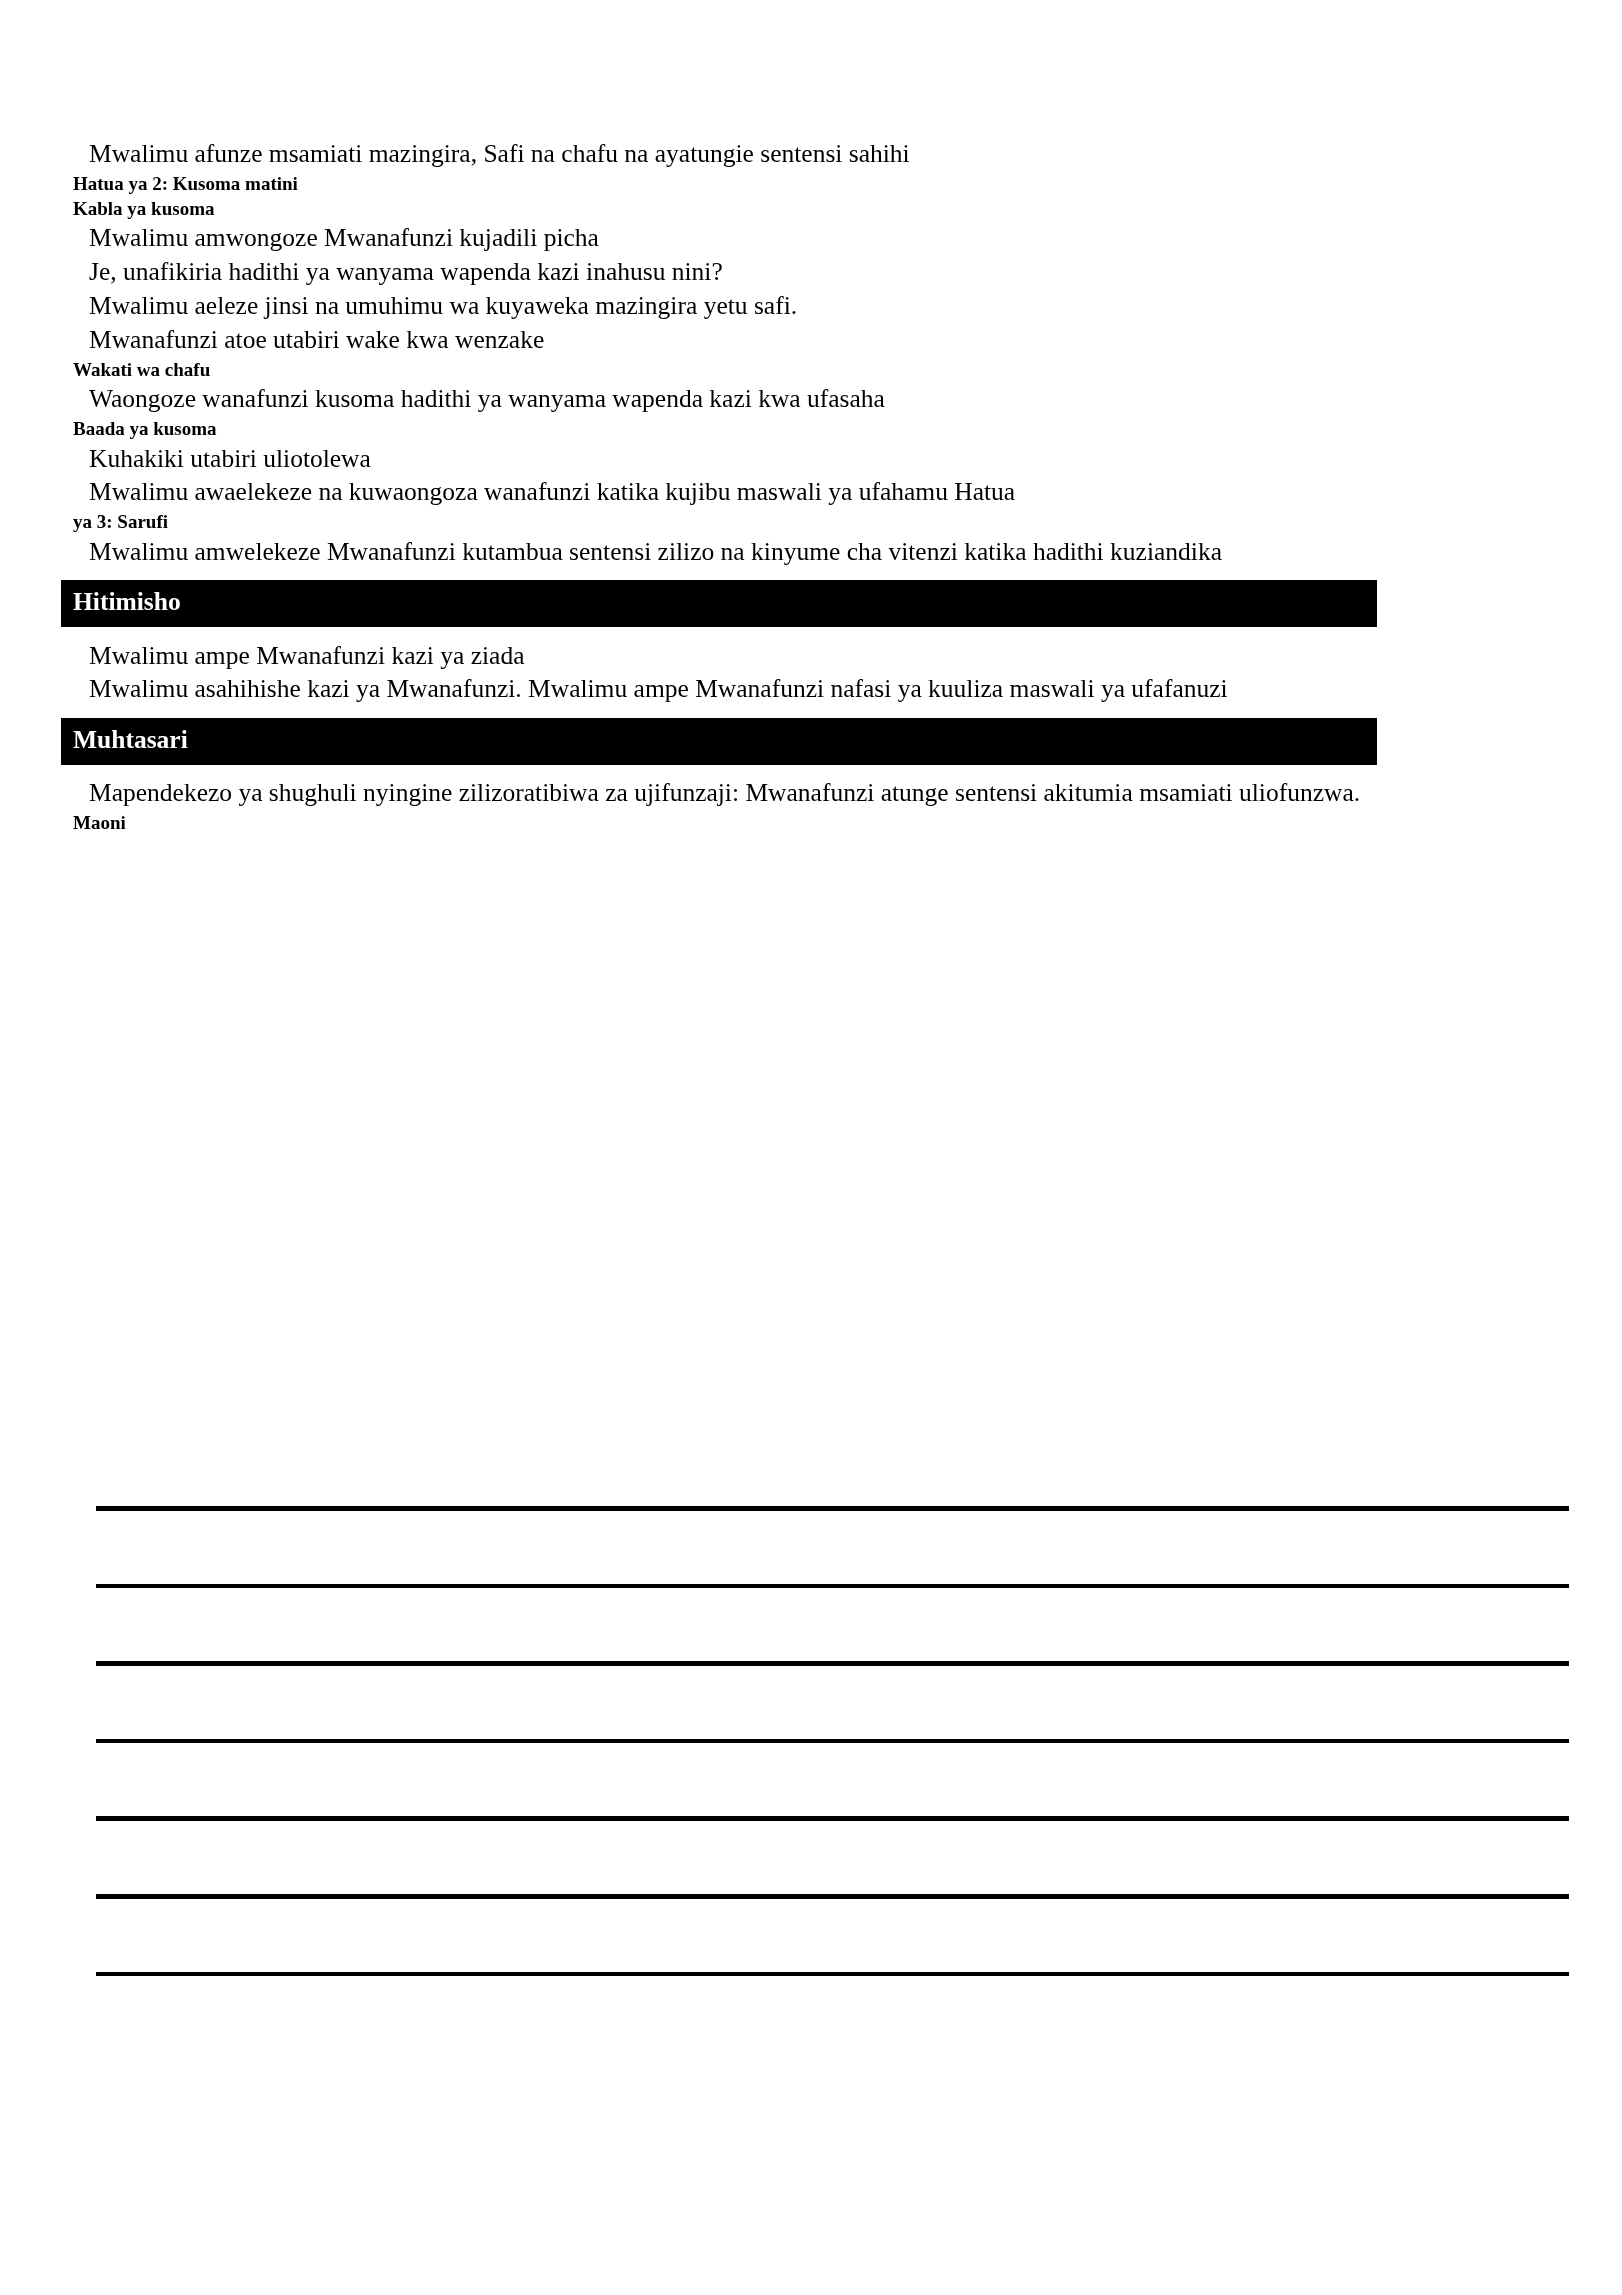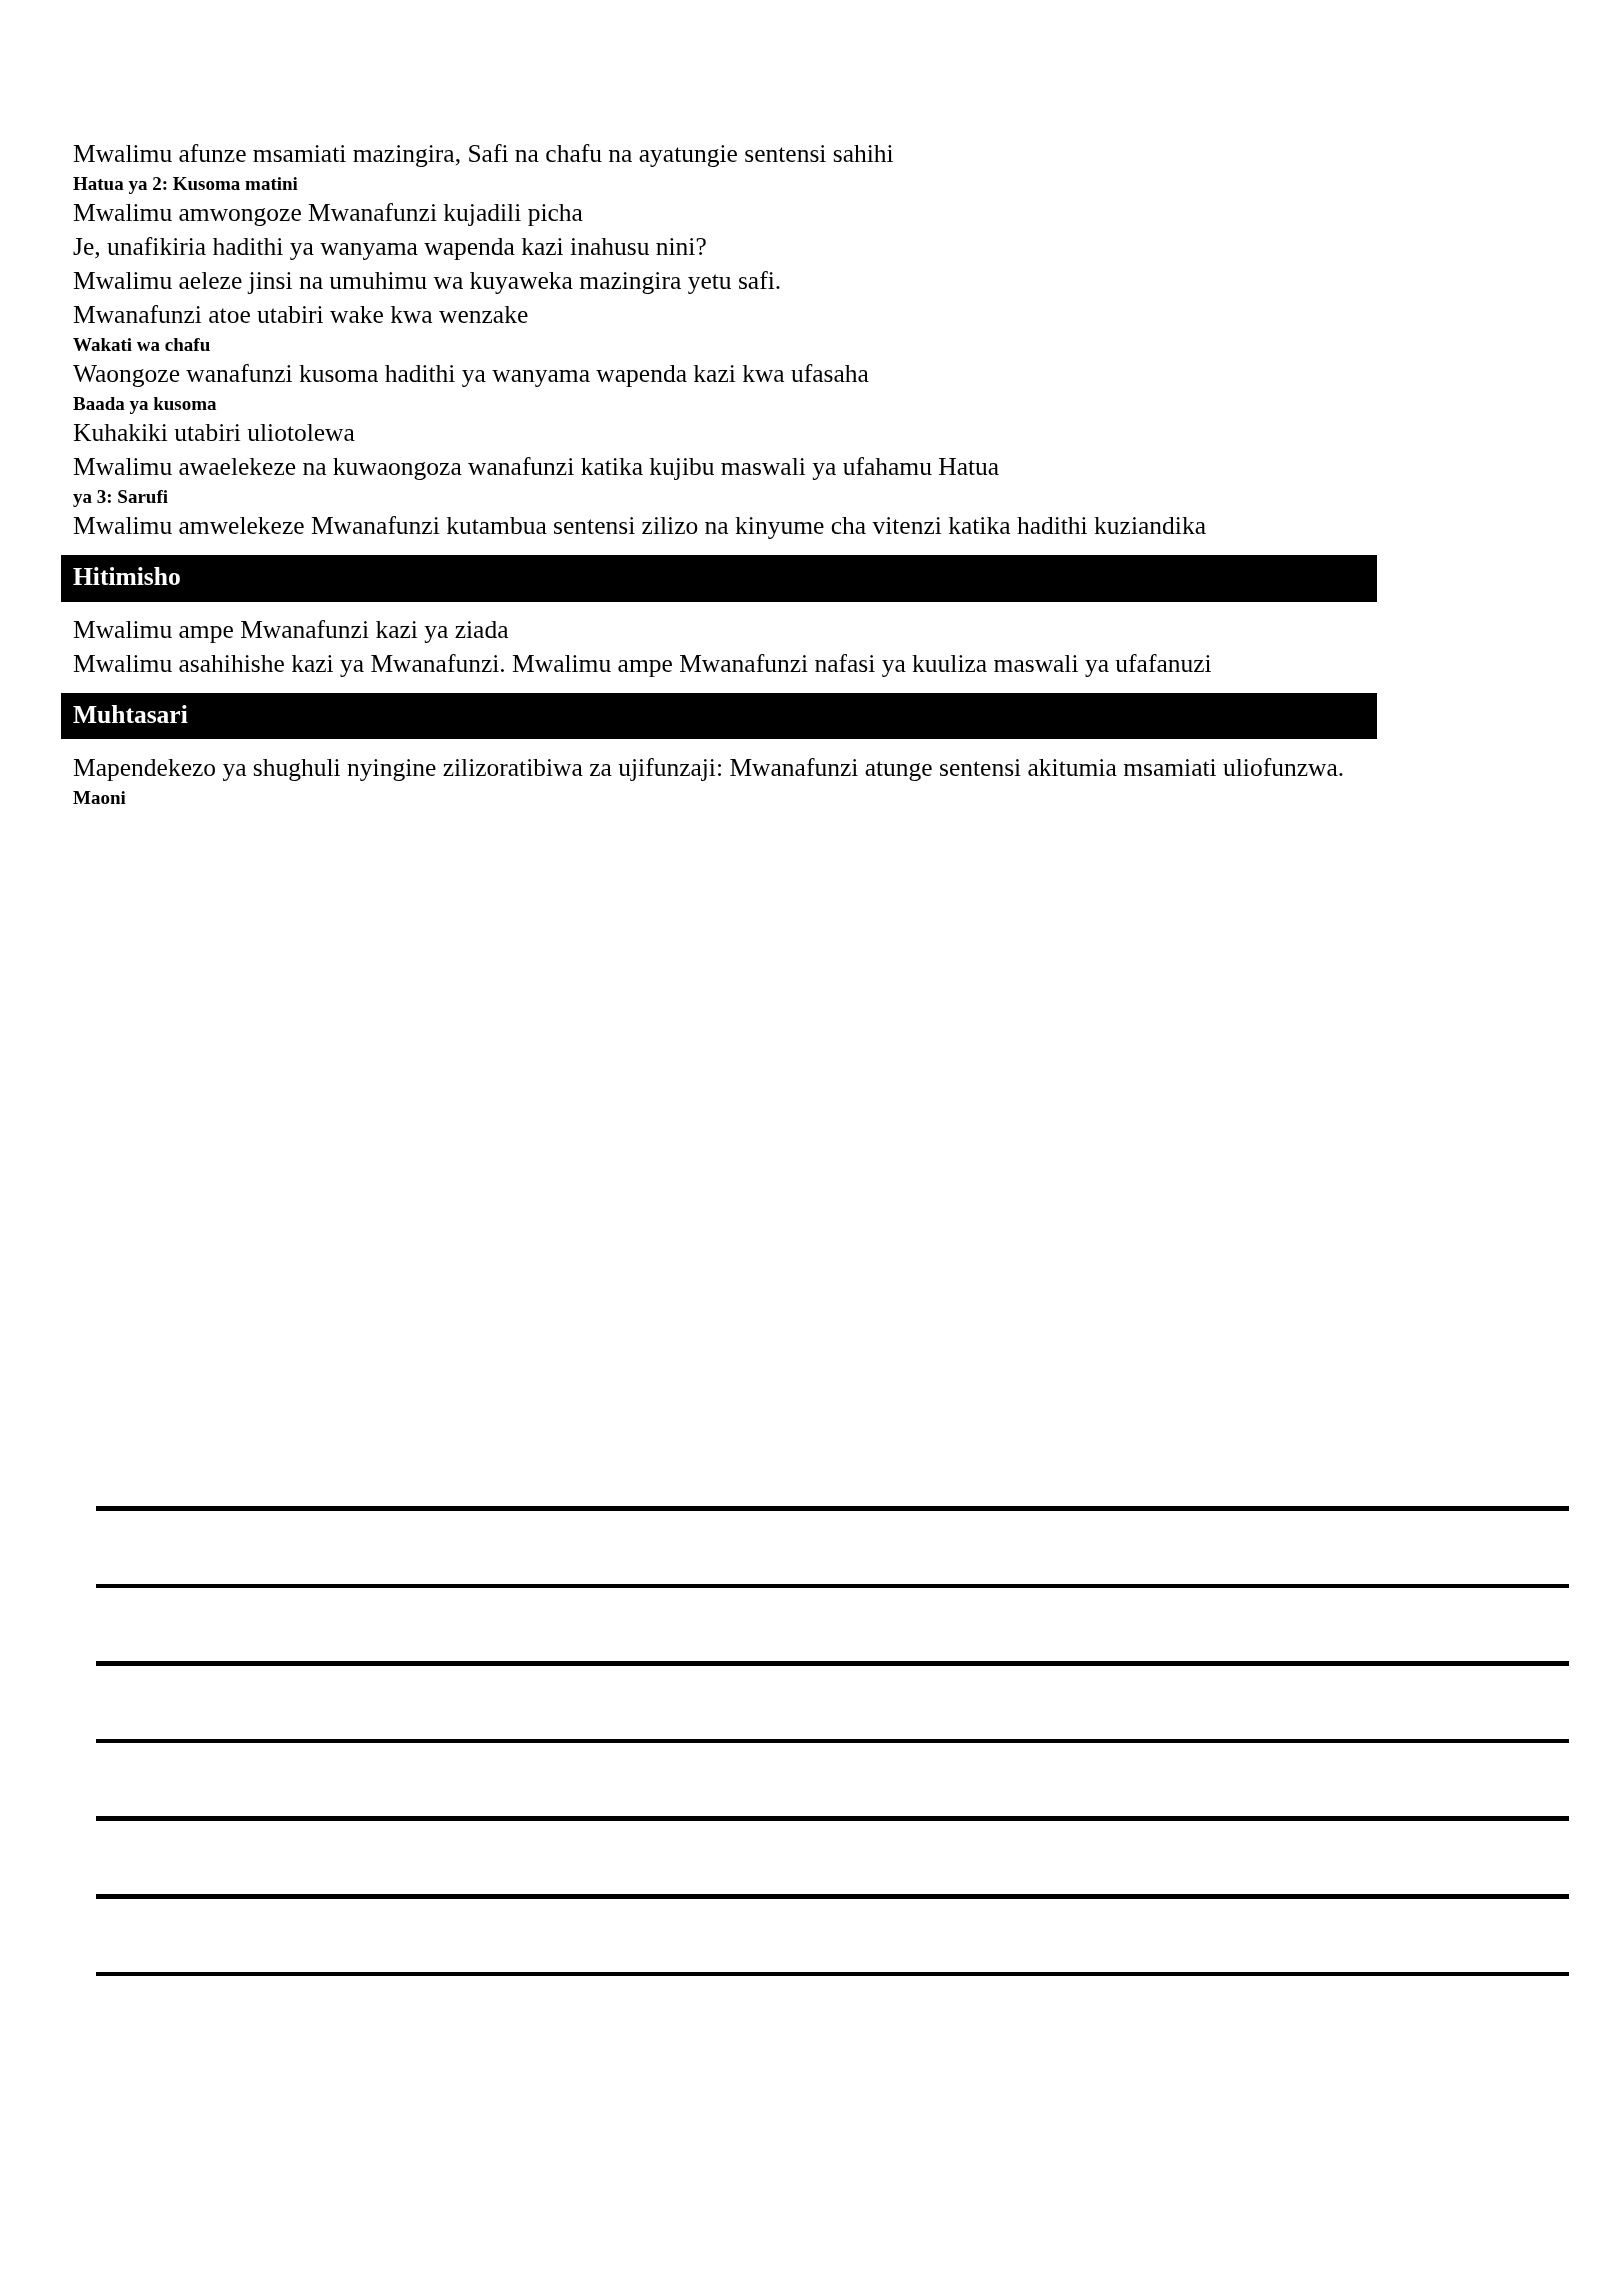--- a/index.html
+++ b/index.html
@@ -22,21 +22,21 @@
     box-sizing: border-box;
     padding: 137px 52px 0 73px;
     background: #ffffff;
   }
 
   .doc {
     width: 1497px;
   }
 
   p.para {
-    margin: 0 0 0 0;
+    margin: 0 0 0 16px;
     padding: 0;
     font-size: 25.5px;
     line-height: 1.33;
     font-weight: normal;
     text-align: left;
   }
 
   .blk {
     margin-bottom: 21.6px;
   }
@@ -83,20 +83,21 @@
 </head>
 <body>
 
 <div class="page">
   <div class="doc">
 
     <p class="para blk">Mwalimu afunze msamiati mazingira, Safi na chafu na ayatungie sentensi sahihi</p>
 
     <h3 class="head blk">Hatua ya 2: Kusoma matini</h3>
 
+    <h3 class="head blk">Kabla ya kusoma</h3>
 
     <p class="para blk">Mwalimu amwongoze Mwanafunzi kujadili picha</p>
 
     <p class="para blk">Je, unafikiria hadithi ya wanyama wapenda kazi inahusu nini?</p>
 
     <p class="para blk">Mwalimu aeleze jinsi na umuhimu wa kuyaweka mazingira yetu safi.</p>
 
     <p class="para blk">Mwanafunzi atoe utabiri wake kwa wenzake</p>
 
     <h3 class="head blk">Wakati wa chafu</h3>

